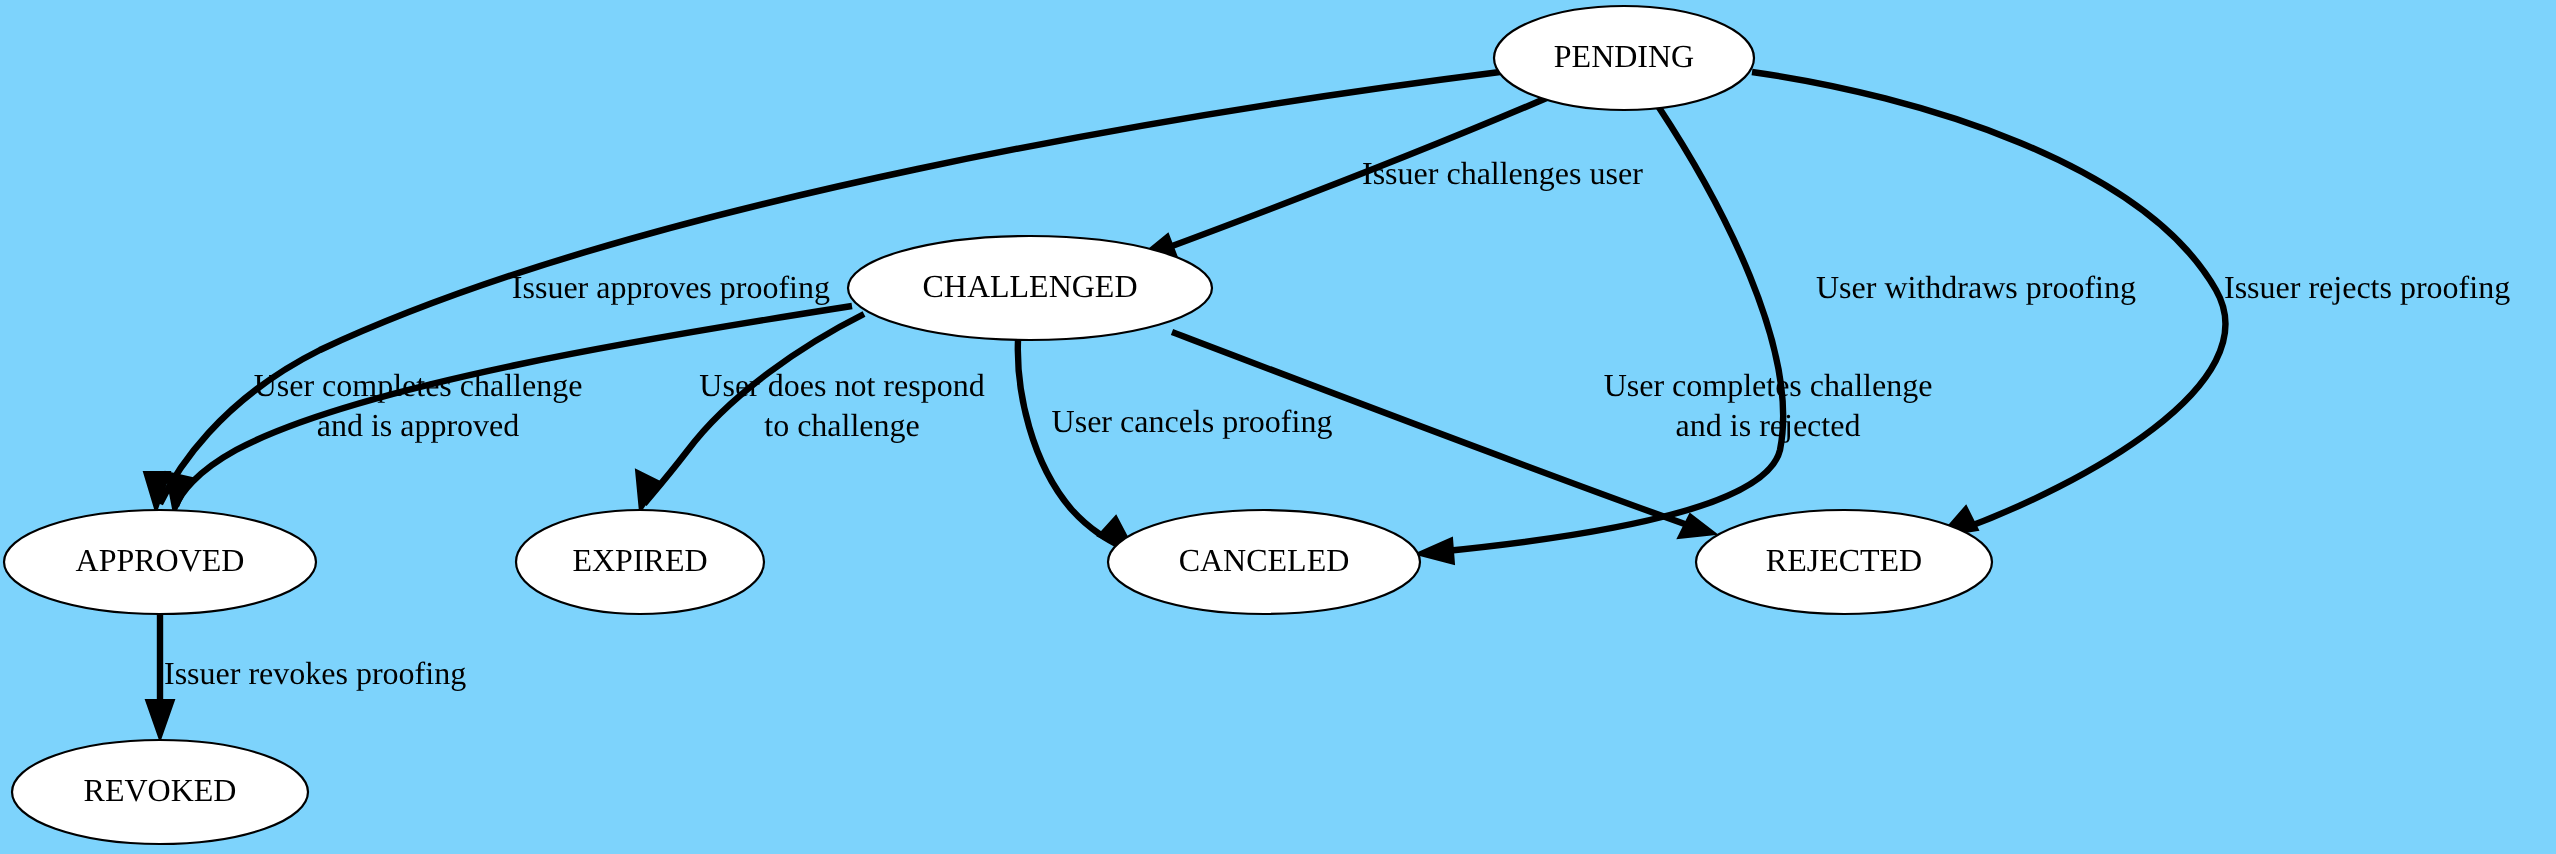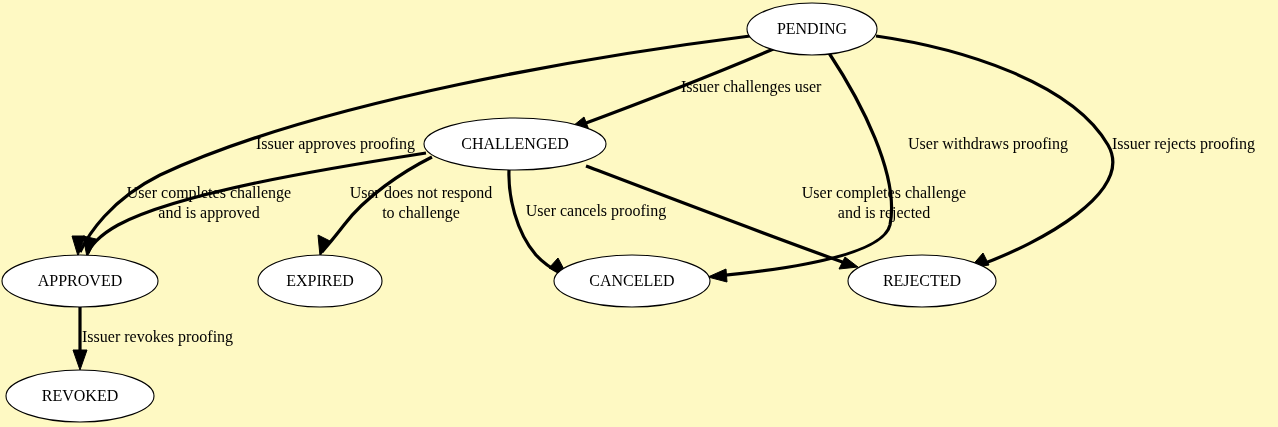--- a/index.html
+++ b/index.html
@@ -4,21 +4,21 @@
 <style>
   html, body {
     margin: 0;
     padding: 0;
     background: #ffffff;
   }
   #diagram-root {
     position: relative;
     width: 1278px;
     height: 427px;
-    background: #fef9c3;
+    background: #7dd3fc;
     font-family: "Liberation Serif", "DejaVu Serif", serif;
     overflow: hidden;
   }
   #graph-svg {
     position: absolute;
     top: 0;
     left: 0;
     width: 1278px;
     height: 427px;
   }

